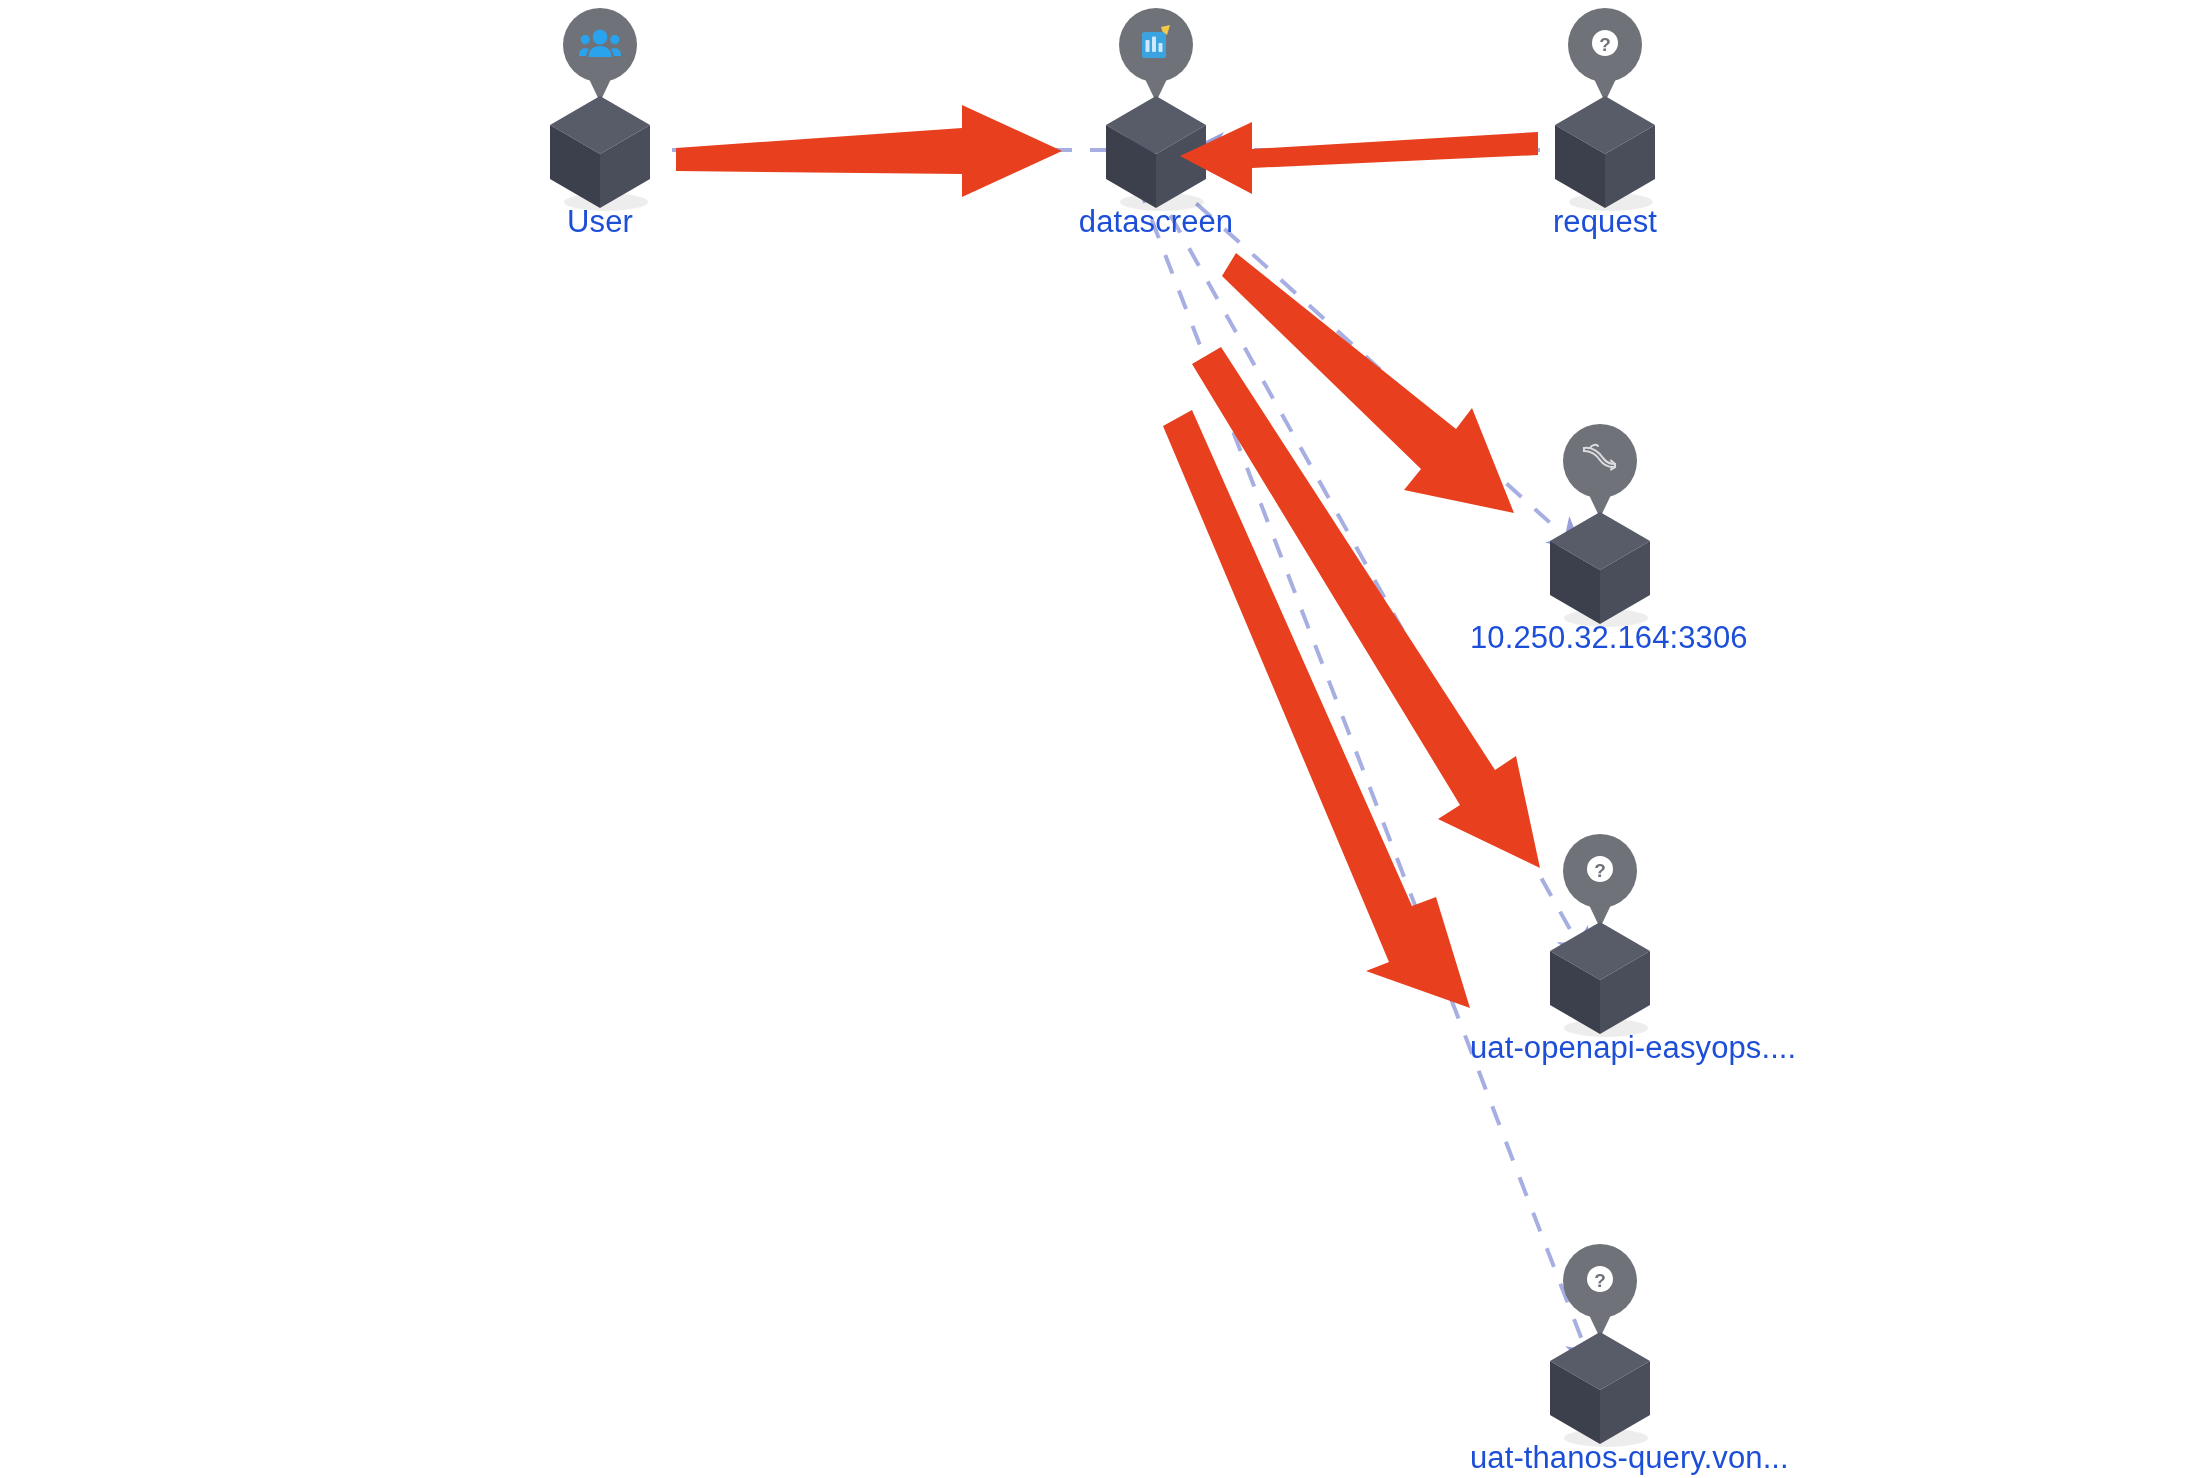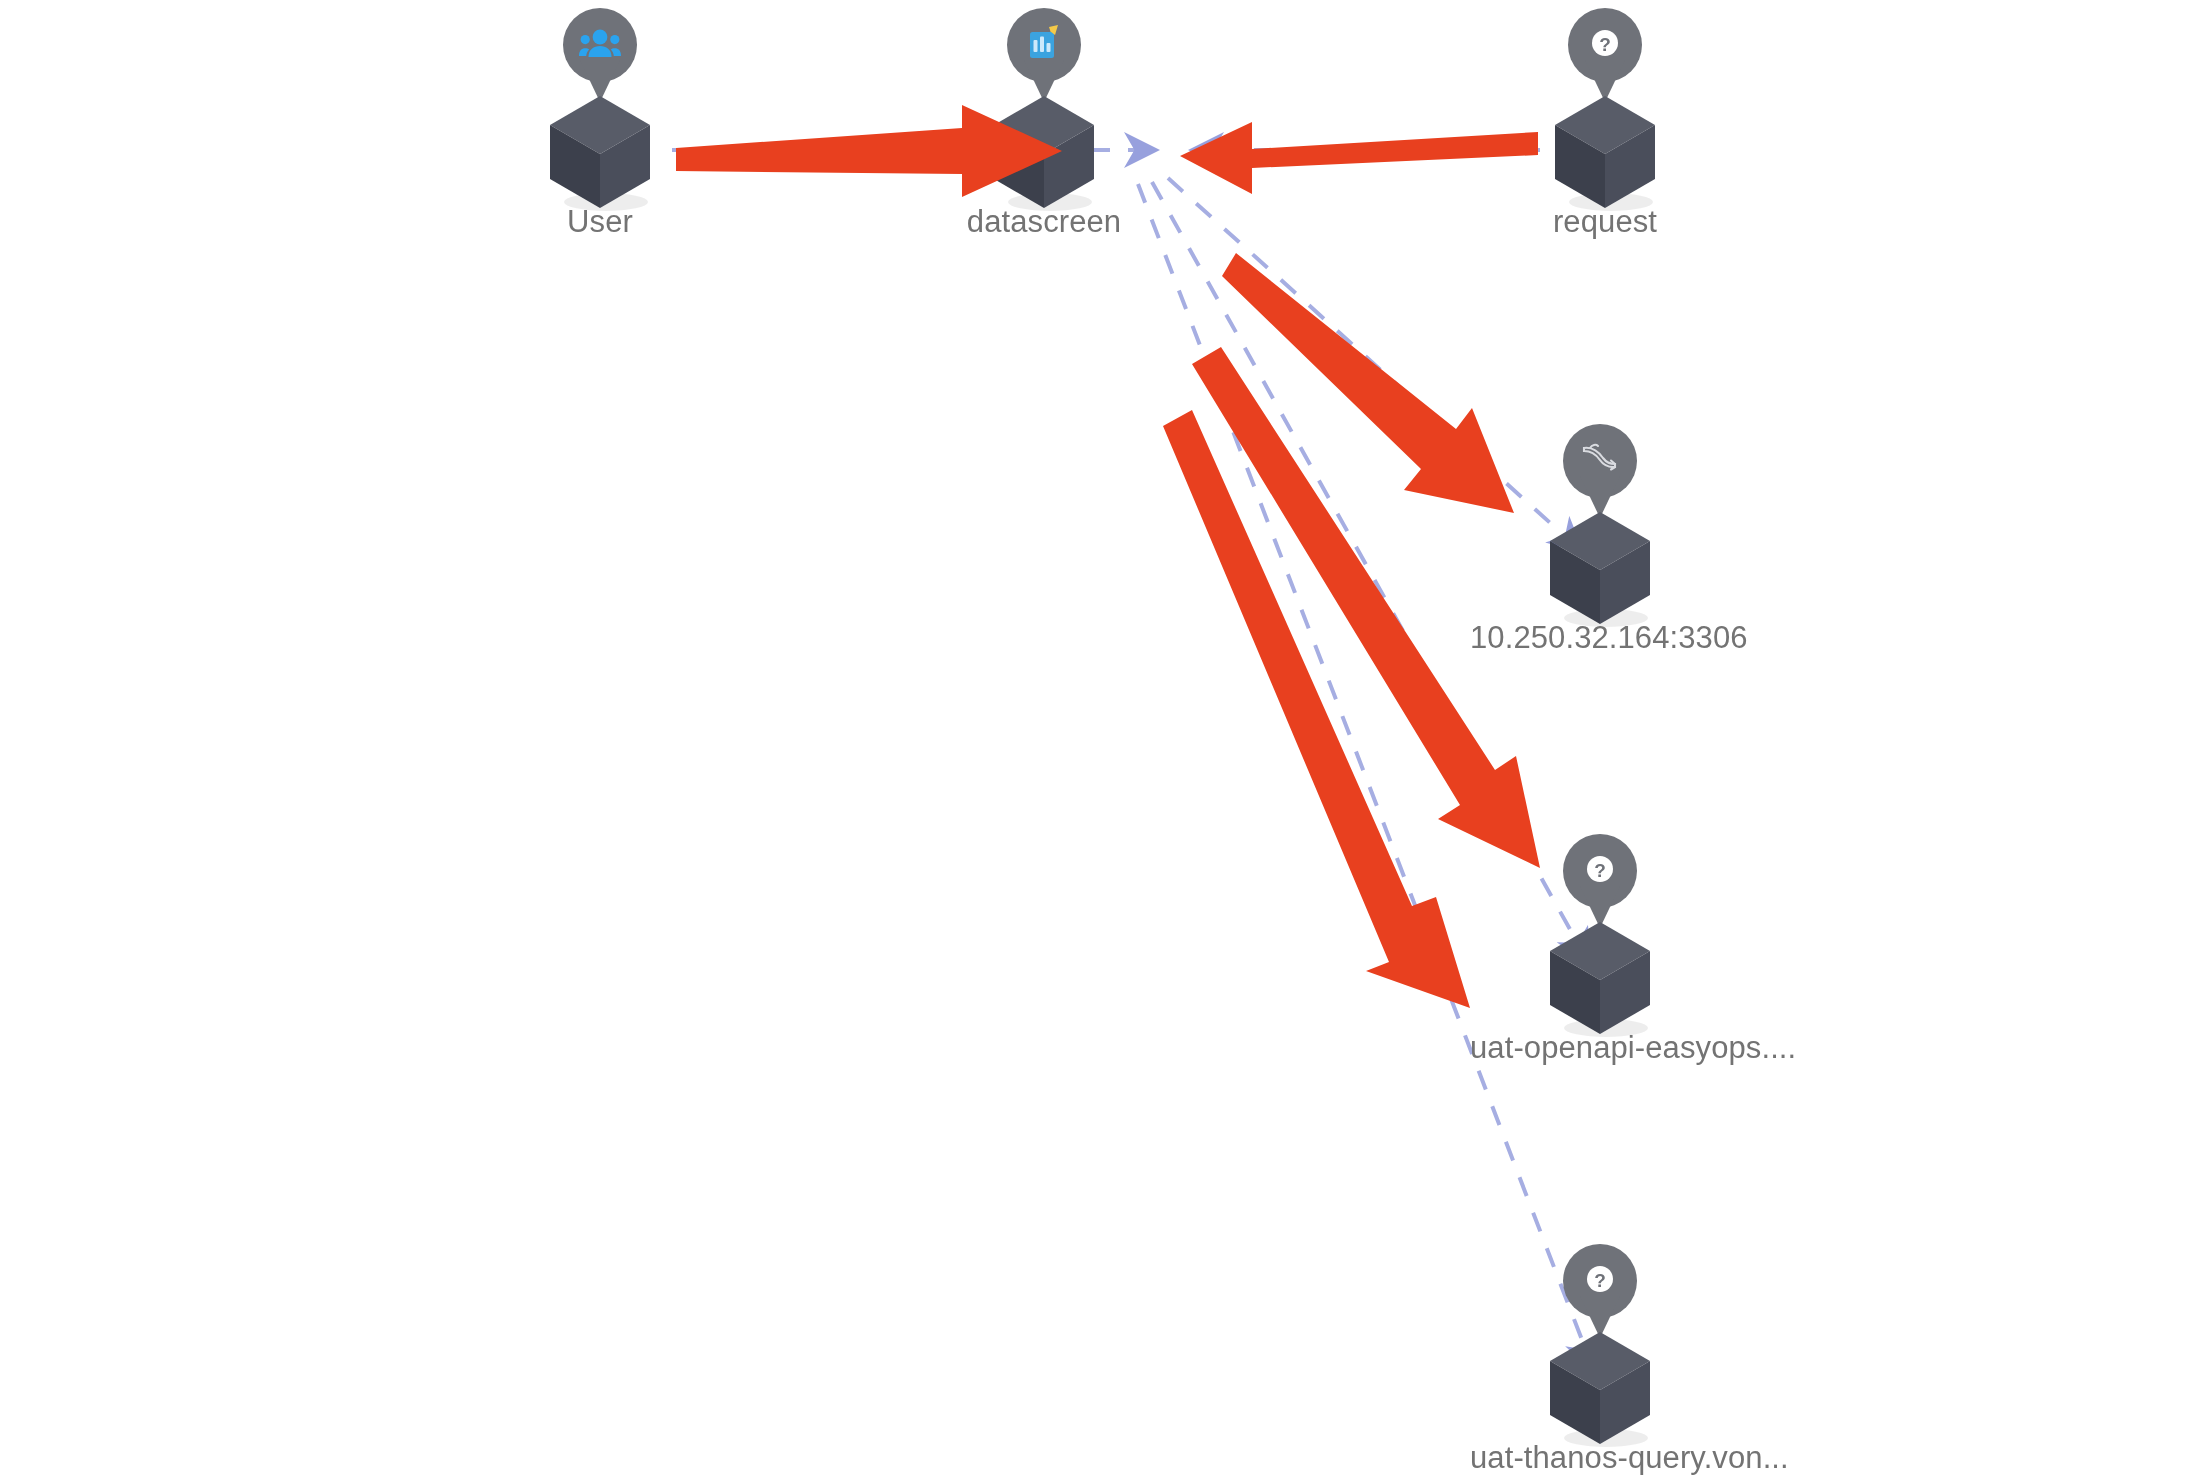--- a/index.html
+++ b/index.html
@@ -60,29 +60,29 @@
   .cubewrap{
     position:relative;
     height:120px;
     display:flex;align-items:flex-start;justify-content:center;
     margin-top:-14px;
   }
   .cube{width:116px;height:124px;display:block;}
   .node-label{
     font-size:31px;
     line-height:36px;
-    color:#737373;
+    color:#1d4ed8;
     font-weight:400;
     letter-spacing:0.1px;
     white-space:nowrap;
     margin-top:-6px;
   }
   
   #node-user        {left:600px; top:8px;}
-  #node-datascreen  {left:1044px;top:8px;}
+  #node-datascreen  {left:1156px;top:8px;}
   #node-request     {left:1605px;top:8px;}
   #node-mysql       {left:1600px;top:424px;}
   #node-openapi     {left:1600px;top:834px;}
   #node-thanos      {left:1600px;top:1244px;}
 </style>
 </head>
 <body>
 
 <div id="canvas">
 

